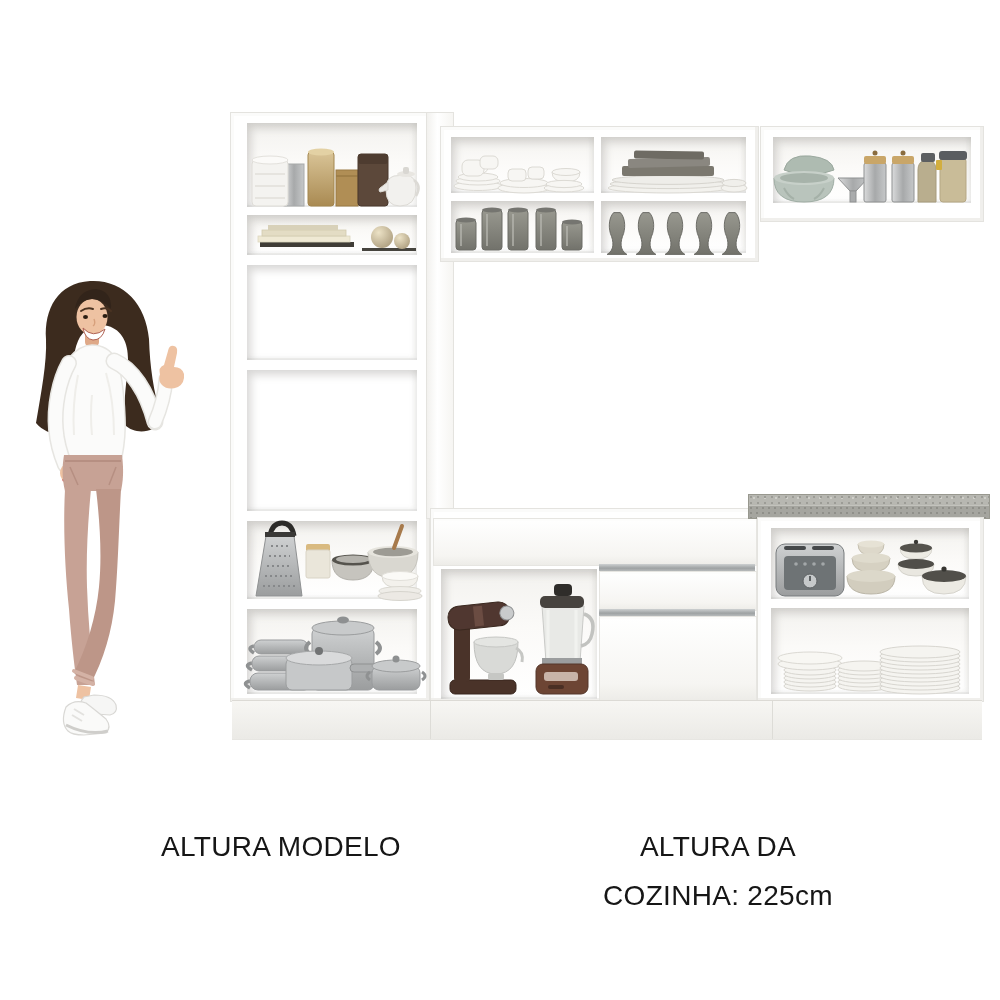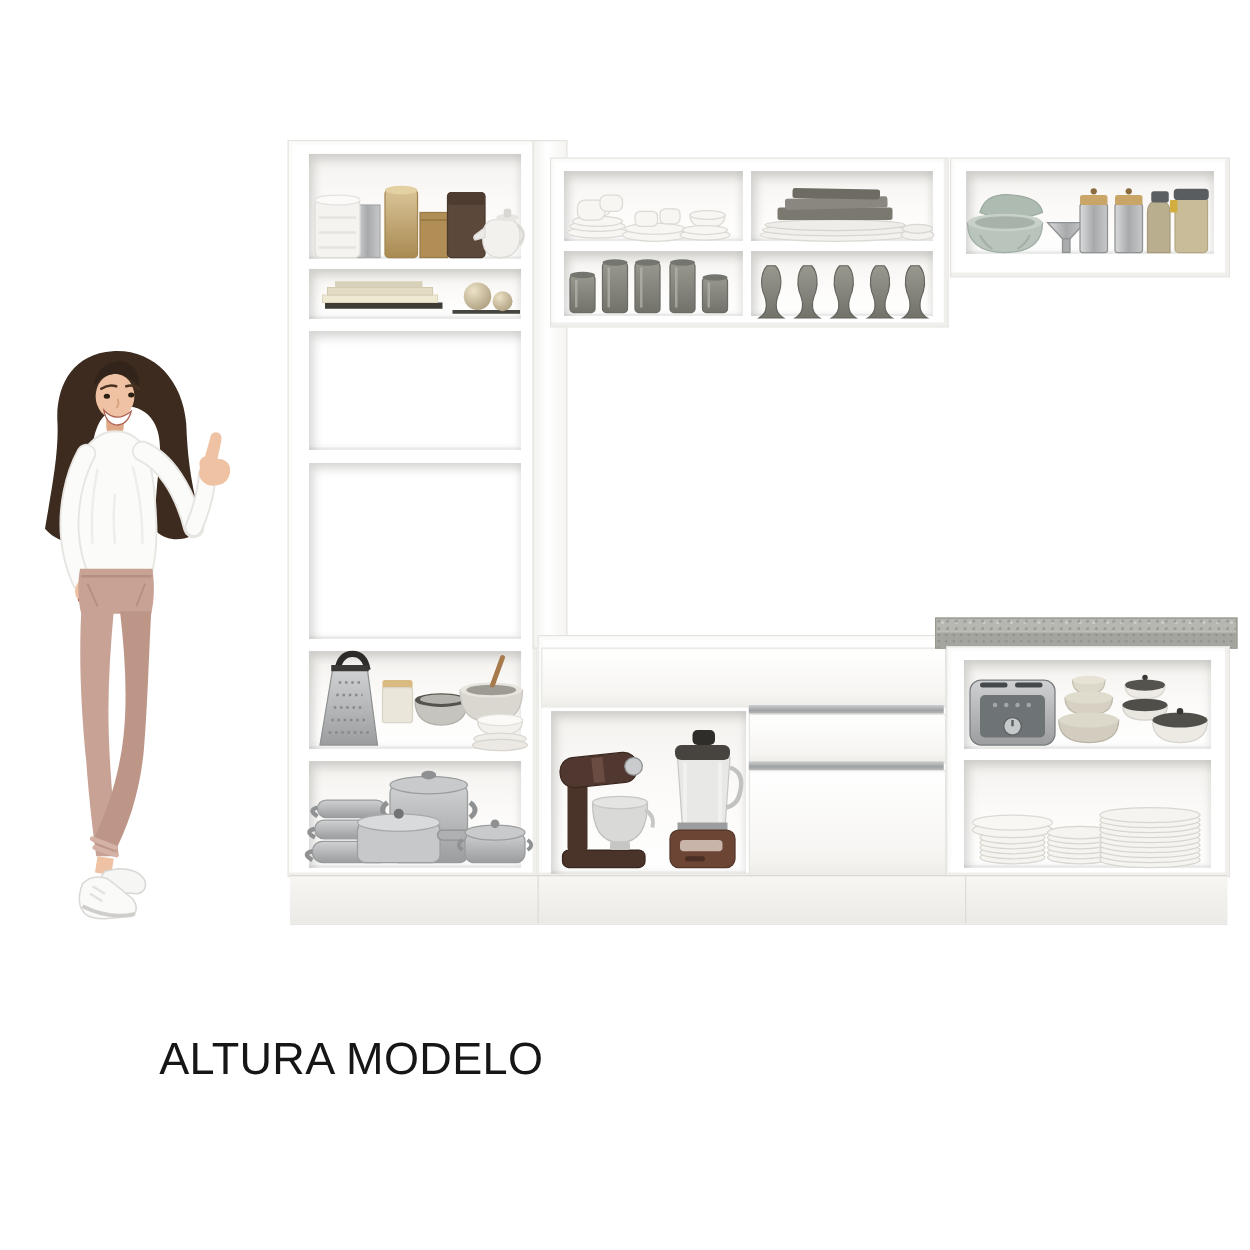--- a/index.html
+++ b/index.html
@@ -21,21 +21,21 @@
           border-top:1px solid #dcdad5;border-bottom:1px solid #e7e6e2;}
   .seam{position:absolute;width:1px;background:#dddcd7;}
   .granite{position:absolute;background-color:#b7b7b1;
            background-image:radial-gradient(circle at 2px 2px,#9c9c96 18%,transparent 19%),
                             radial-gradient(circle at 5px 3px,#cfcfc9 14%,transparent 15%);
            background-size:7px 6px,11px 8px;border:1px solid #98988f;}
   .granite-edge{position:absolute;left:0;right:0;bottom:0;height:12px;background-color:#a5a59f;
            background-image:radial-gradient(circle at 2px 2px,#8f8f89 18%,transparent 19%);
            background-size:6px 5px;border-top:1px solid #c3c3bd;}
   .caption{position:absolute;width:500px;text-align:center;color:#161616;
-           font-size:36px;line-height:49px;font-weight:400;letter-spacing:.3px;}
+           font-size:28px;line-height:49px;font-weight:400;letter-spacing:.3px;}
 </style>
 </head>
 <body>
 
 <div class="stage">
 
   <div>
 
     <div class="panel" style="left:230px;top:112px;width:198px;height:588px;">
       <div class="opening" style="left:16px;top:10px;width:170px;height:84px;"></div>
@@ -407,14 +407,18 @@
         <rect x="92" y="92" width="52" height="30" rx="7" fill="#6d4534" stroke="#54362a"></rect>
         <rect x="100" y="100" width="34" height="9" rx="3" fill="#c8b4a8"></rect>
         <rect x="104" y="113" width="16" height="4" rx="2" fill="#4a2f24"></rect>
       </g>
     </g>
   </svg>
 
   <div class="caption" style="left:31px;top:822px;">
     <div>ALTURA MODELO</div>
   </div>
+  <div class="caption" style="left:468px;top:822px;">
+    <div>ALTURA DA</div>
+    <div>COZINHA: 225cm</div>
+  </div>
 
 </div>
 
 </body></html>

